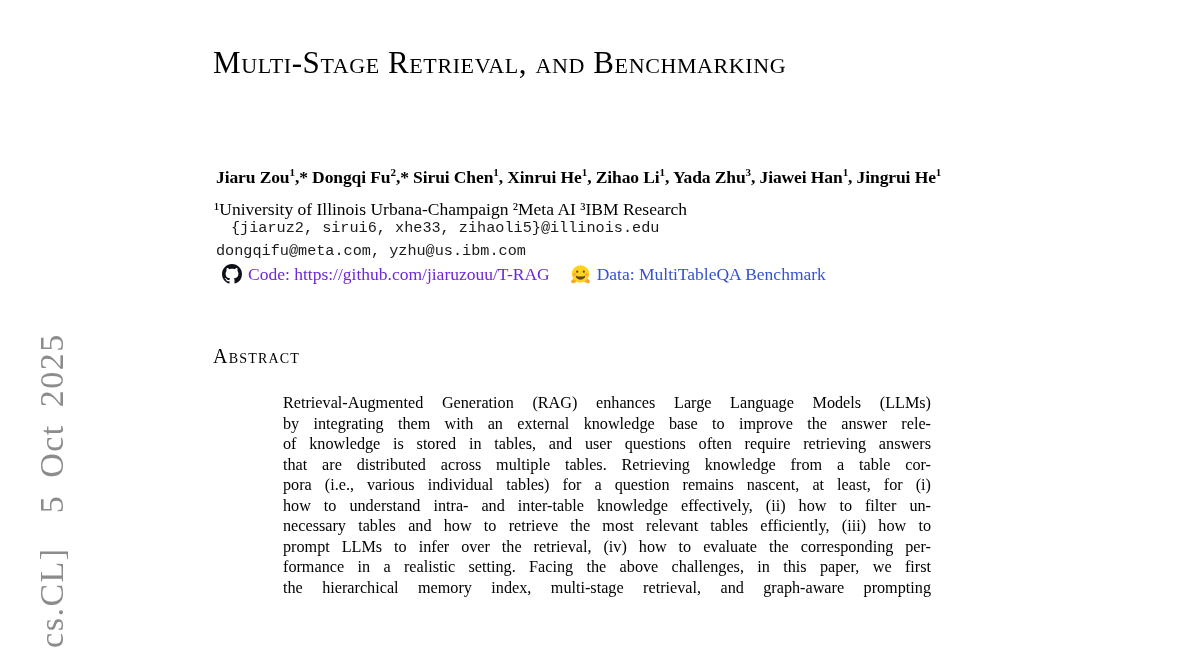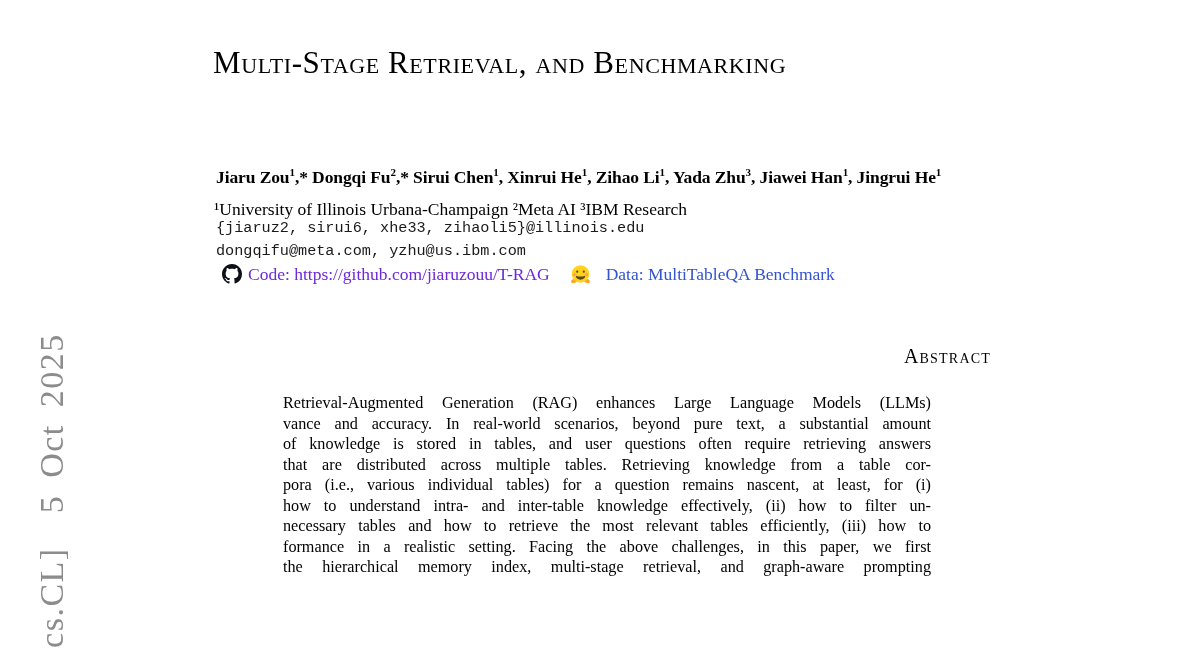--- a/index.html
+++ b/index.html
@@ -33,34 +33,34 @@
   .affil {
     position:absolute; left:214px; top:191px; width:700px;
     font-size:17.5px; white-space:nowrap;margin-top:8px;
   }
 
   .email {
     position:absolute; left:216px;
     font-family:"Liberation Mono", monospace; font-size:15.2px;
     letter-spacing:0px; color:#1a1a1a; white-space:pre;
   }
-  .email1 { top:219px; }
+  .email1 { top:219px;margin-left:15px; }
   .email2 { top:242px; }
 
   .links {
     position:absolute; left:222px; top:262px; height:24px;
     font-size:17.5px; display:flex; align-items:center; white-space:nowrap;
   }
   .links .icon { display:inline-flex; align-items:center; margin-right:6px; }
   .links .gap { width:20px; }
   .link-text { text-decoration:none; }
 
   .abs-head {
     position:absolute; left:213px; top:345px; width:778px;
-    text-align:right; font-variant:small-caps; font-size:20px;
+    text-align:left; font-variant:small-caps; font-size:20px;
     letter-spacing:1.2px; font-weight:400;
   }
 
   .abs-body {
     position:absolute; left:283px; top:393px; width:648px;
     font-size:16.2px; line-height:20.55px;
   }
   .abs-line { text-align:justify; text-align-last:justify; }
   .abs-line b { font-weight:bold; }
 </style>
@@ -97,30 +97,31 @@
         <ellipse cx="7" cy="29" rx="5.2" ry="3.6" fill="#F9A825" transform="rotate(-24 7 29)"></ellipse>
         <ellipse cx="29" cy="29" rx="5.2" ry="3.6" fill="#F9A825" transform="rotate(24 29 29)"></ellipse>
         <circle cx="18" cy="17" r="15" fill="#FFD21E"></circle>
         <circle cx="12.4" cy="13.2" r="1.9" fill="#5f4522"></circle>
         <circle cx="23.6" cy="13.2" r="1.9" fill="#5f4522"></circle>
         <circle cx="7.6" cy="18.2" r="2.4" fill="#FF7B93" opacity="0.75"></circle>
         <circle cx="28.4" cy="18.2" r="2.4" fill="#FF7B93" opacity="0.75"></circle>
         <path d="M18 27c-4.8 0-8-3.2-8-5.8 0-.7.6-1 1.2-.8 2 .8 4.4 1.2 6.8 1.2s4.8-.4 6.8-1.2c.6-.2 1.2.1 1.2.8 0 2.6-3.2 5.8-8 5.8z" fill="#5f4522"></path>
       </svg>
     </span>
-    <a class="link-text" href="#" style="color: rgb(51, 83, 209); margin-left: 9px;">Data: MultiTableQA Benchmark</a>
+    <a class="link-text" href="#" style="color: rgb(51, 83, 209);">Data: MultiTableQA Benchmark</a>
   </div>
 
   <div class="abs-head">Abstract</div>
 
   <div class="abs-body">
       <div class="abs-line"><span>Retrieval-Augmented Generation (RAG) enhances Large Language Models (LLMs)</span></div>
-      <div class="abs-line"><span>vance and accuracy. In real-world scenarios, beyond pure text, a substantial amount</span></div>
+      <div class="abs-line"><span>by integrating them with an external knowledge base to improve the answer rele-</span></div>
       <div class="abs-line"><span>of knowledge is stored in tables, and user questions often require retrieving answers</span></div>
       <div class="abs-line"><span>that are distributed across multiple tables. Retrieving knowledge from a table cor-</span></div>
       <div class="abs-line"><span>pora (i.e., various individual tables) for a question remains nascent, at least, for (i)</span></div>
       <div class="abs-line"><span>how to understand intra- and inter-table knowledge effectively, (ii) how to filter un-</span></div>
       <div class="abs-line"><span>necessary tables and how to retrieve the most relevant tables efficiently, (iii) how to</span></div>
+      <div class="abs-line"><span>prompt LLMs to infer over the retrieval, (iv) how to evaluate the corresponding per-</span></div>
       <div class="abs-line"><span>formance in a realistic setting. Facing the above challenges, in this paper, we first</span></div>
       <div class="abs-line"><span>the hierarchical memory index, multi-stage retrieval, and graph-aware prompting</span></div>
     </div>
 
 </div>
 
 </body></html>

